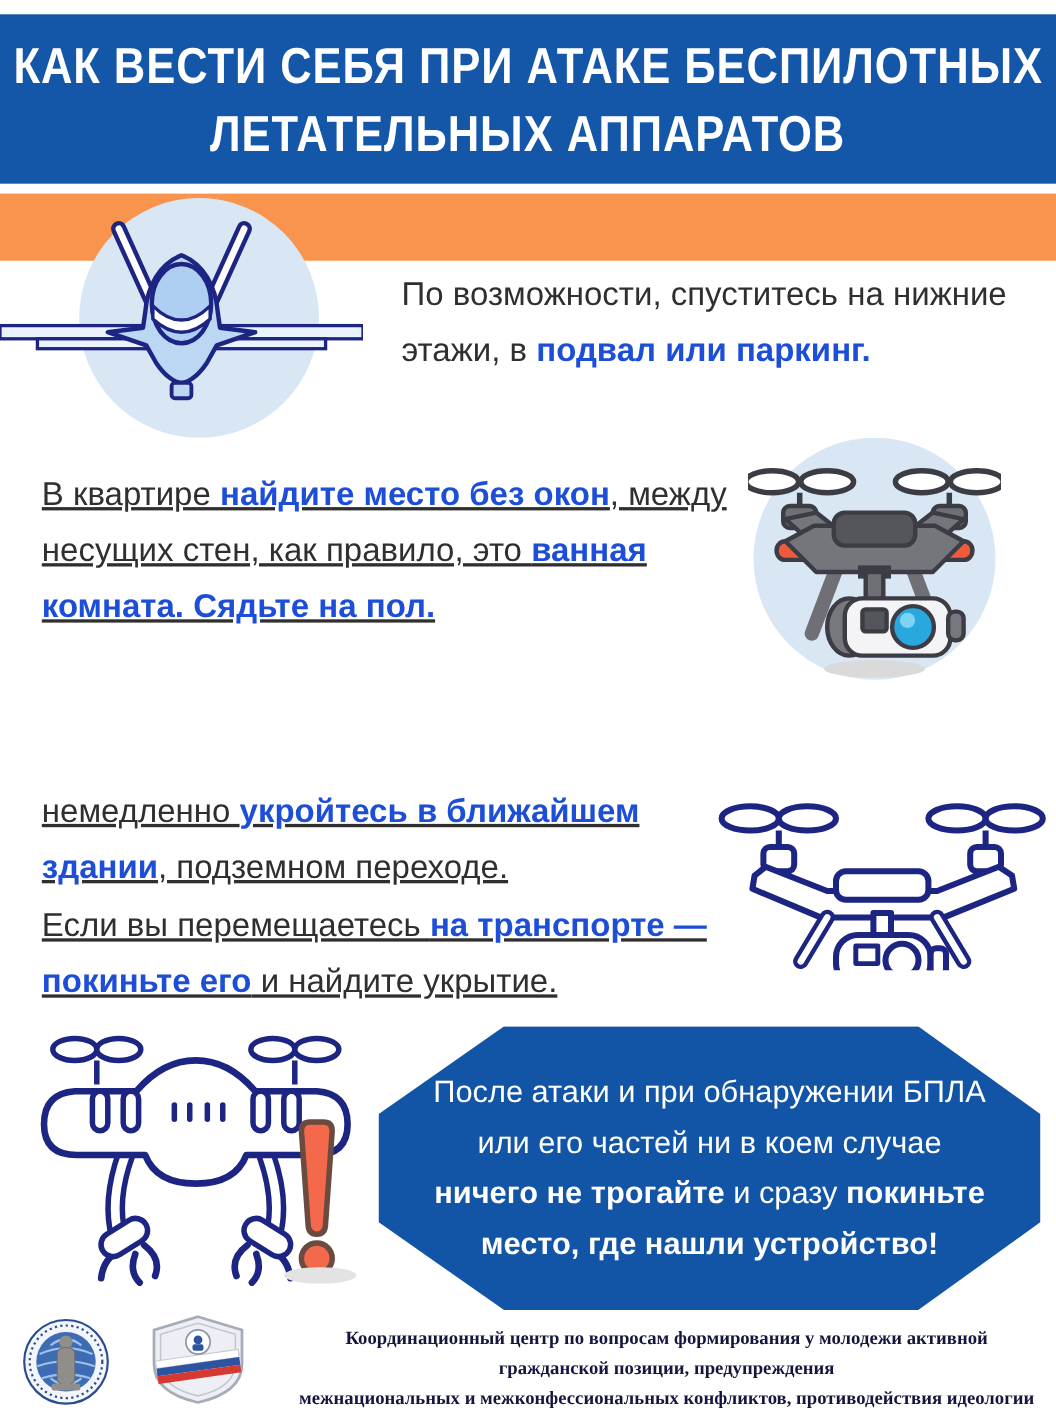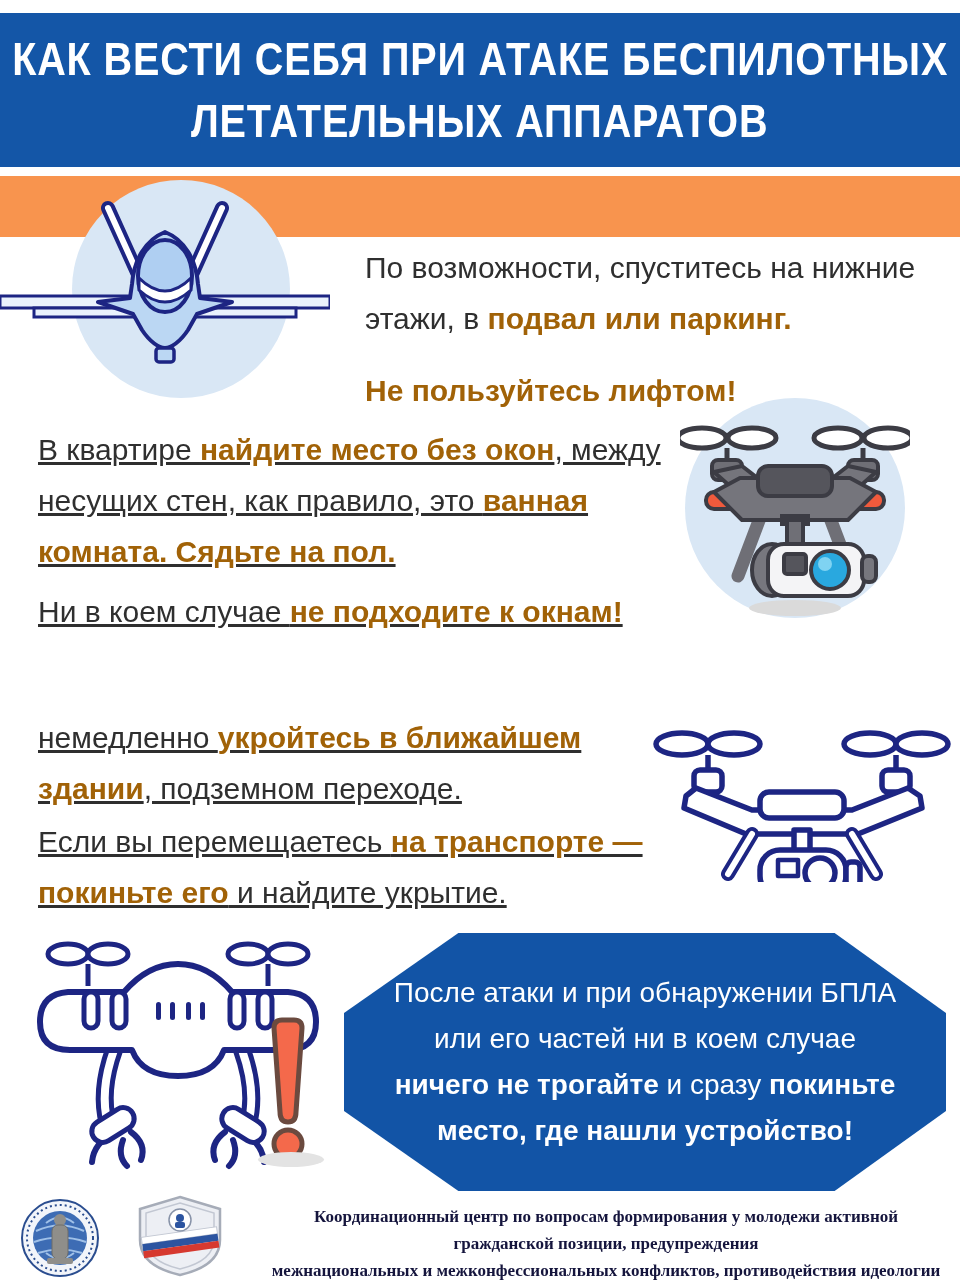--- a/index.html
+++ b/index.html
@@ -11,21 +11,21 @@
   .header .hline{color:#fff;font-weight:700;font-size:46px;line-height:62px;letter-spacing:1px;
           transform:scaleX(0.86);transform-origin:center;white-space:nowrap;}
   
   .stripe{position:absolute;left:0;top:176px;width:960px;height:61px;background:#F8944E;}
   
   .circle{position:absolute;border-radius:50%;background:#D9E7F5;}
   .circle1{left:72px;top:180px;width:218px;height:218px;}
   .circle2{left:685px;top:398px;width:220px;height:220px;z-index:3;}
   
   .tblock{position:absolute;font-size:30px;line-height:51px;}
-  .tblock .b,.rich .b{font-weight:700;color:#a16207;}
+  .tblock .b,.rich .b{font-weight:700;color:#1d4ed8;}
   .t1{left:365px;top:242px;width:592px;}
   .t1 .p2{margin-top:21px;}
   .t2{left:38px;top:424px;width:630px;text-decoration:underline;}
   .t2 .p2{margin-top:9px;}
   .t3{left:38px;top:712px;width:612px;text-decoration:underline;}
   .t3 .p2{margin-top:2px;}
   
   .banner{position:absolute;left:0;top:617px;width:960px;height:66px;background:#F8944E;
           display:flex;align-items:center;z-index:2;}
   .banner .blabel{margin-left:46px;font-size:44px;font-weight:700;color:#141414;letter-spacing:0.5px;}
@@ -62,26 +62,24 @@
     <line x1="108" y1="28" x2="146" y2="112" stroke="#ffffff" stroke-width="6" stroke-linecap="round"></line>
     <line x1="222" y1="28" x2="184" y2="112" stroke="#1D2583" stroke-width="14" stroke-linecap="round"></line>
     <line x1="222" y1="28" x2="184" y2="112" stroke="#ffffff" stroke-width="6" stroke-linecap="round"></line>
     <path d="M165,52 C185,60 196,80 198,104 L200,118 L232,122 L197,134 L188,150 C180,162 171,168 165,168 C159,168 150,162 142,150 L133,134 L98,122 L130,118 L132,104 C134,80 145,60 165,52 Z" fill="#BBD7F3" stroke="#1D2583" stroke-width="4" stroke-linejoin="round"></path>
     <ellipse cx="165" cy="96" rx="27" ry="36" fill="#AFCFF2" stroke="#1D2583" stroke-width="4"></ellipse>
     <path d="M139,98 Q165,124 191,98 L191,110 Q165,134 139,110 Z" fill="#ffffff" stroke="#1D2583" stroke-width="3"></path>
     <rect x="156" y="168" width="18" height="14" rx="3" fill="#BBD7F3" stroke="#1D2583" stroke-width="3.5"></rect>
   </svg>
   <div class="tblock t1 rich">
     <div class="p1"><span>По возможности, спуститесь на нижние этажи, в </span><span class="b">подвал или паркинг.</span></div>
-    <div class="p2"><span class="b">Не пользуйтесь лифтом!</span></div>
   </div>
 
   <div class="tblock t2 rich">
     <div class="p1"><span>В квартире </span><span class="b">найдите место без окон</span><span>, между несущих стен, как правило, это </span><span class="b">ванная комната. Сядьте на пол.</span></div>
-    <div class="p2"><span>Ни в коем случае </span><span class="b">не подходите к окнам!</span></div>
   </div>
   <div class="circle circle2"></div>
   <svg class="icon-abs" style="left:680px;top:408px;z-index:4" width="230" height="220" viewBox="0 0 230 220">
     <ellipse cx="115" cy="200" rx="46" ry="8" fill="#DADADA"></ellipse>
     <ellipse cx="22" cy="30" rx="24" ry="10" fill="#fff" stroke="#3C3C44" stroke-width="5"></ellipse>
     <ellipse cx="72" cy="30" rx="24" ry="10" fill="#fff" stroke="#3C3C44" stroke-width="5"></ellipse>
     <line x1="47" y1="40" x2="47" y2="56" stroke="#3C3C44" stroke-width="5"></line>
     <ellipse cx="158" cy="30" rx="24" ry="10" fill="#fff" stroke="#3C3C44" stroke-width="5"></ellipse>
     <ellipse cx="208" cy="30" rx="24" ry="10" fill="#fff" stroke="#3C3C44" stroke-width="5"></ellipse>
     <line x1="183" y1="40" x2="183" y2="56" stroke="#3C3C44" stroke-width="5"></line>

